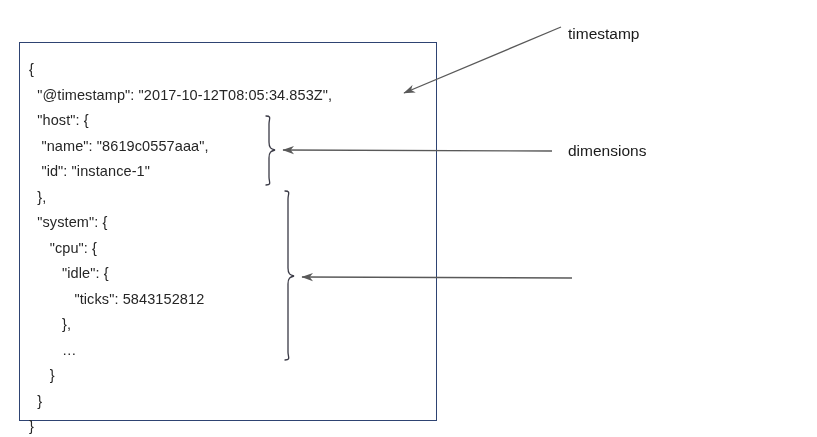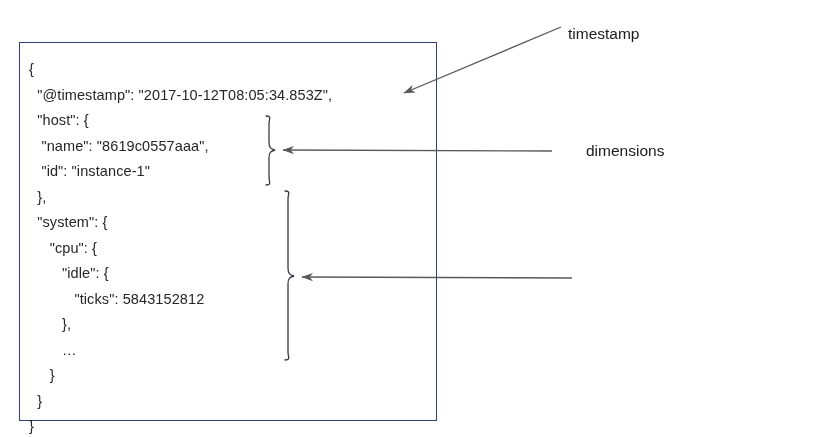--- a/index.html
+++ b/index.html
@@ -46,21 +46,21 @@
 
   
   .annot-label {
     position: absolute;
     font-family: "Liberation Sans", sans-serif;
     font-size: 15.5px;
     color: #1a1a1a;
     white-space: nowrap;
   }
   #label-timestamp { left: 568px; top: 25px; }
-  #label-dimensions { left: 568px; top: 142px; margin-left: 18px; }
+  #label-dimensions { left: 568px; top: 142px; }
   #label-metric { left: 588px; top: 272px; }
 
   
   #overlay {
     position: absolute;
     left: 0;
     top: 0;
     width: 817px;
     height: 437px;
     pointer-events: none;

